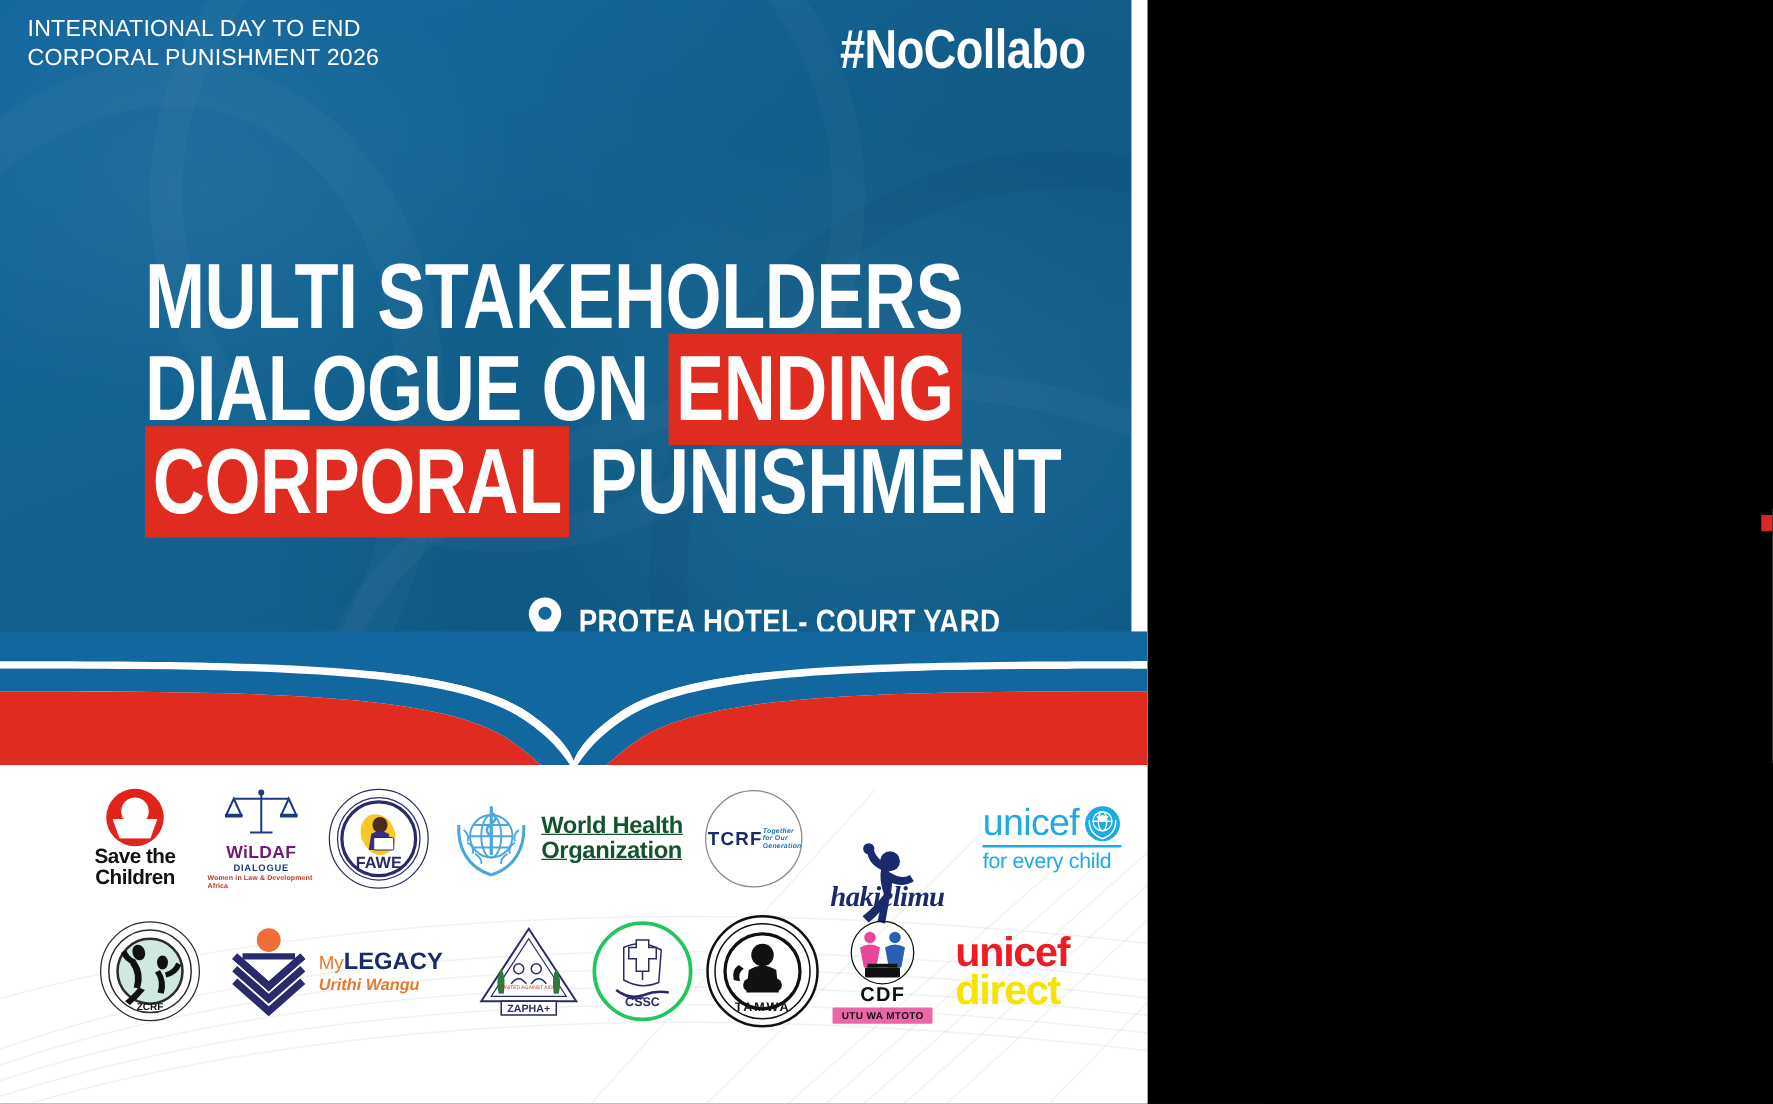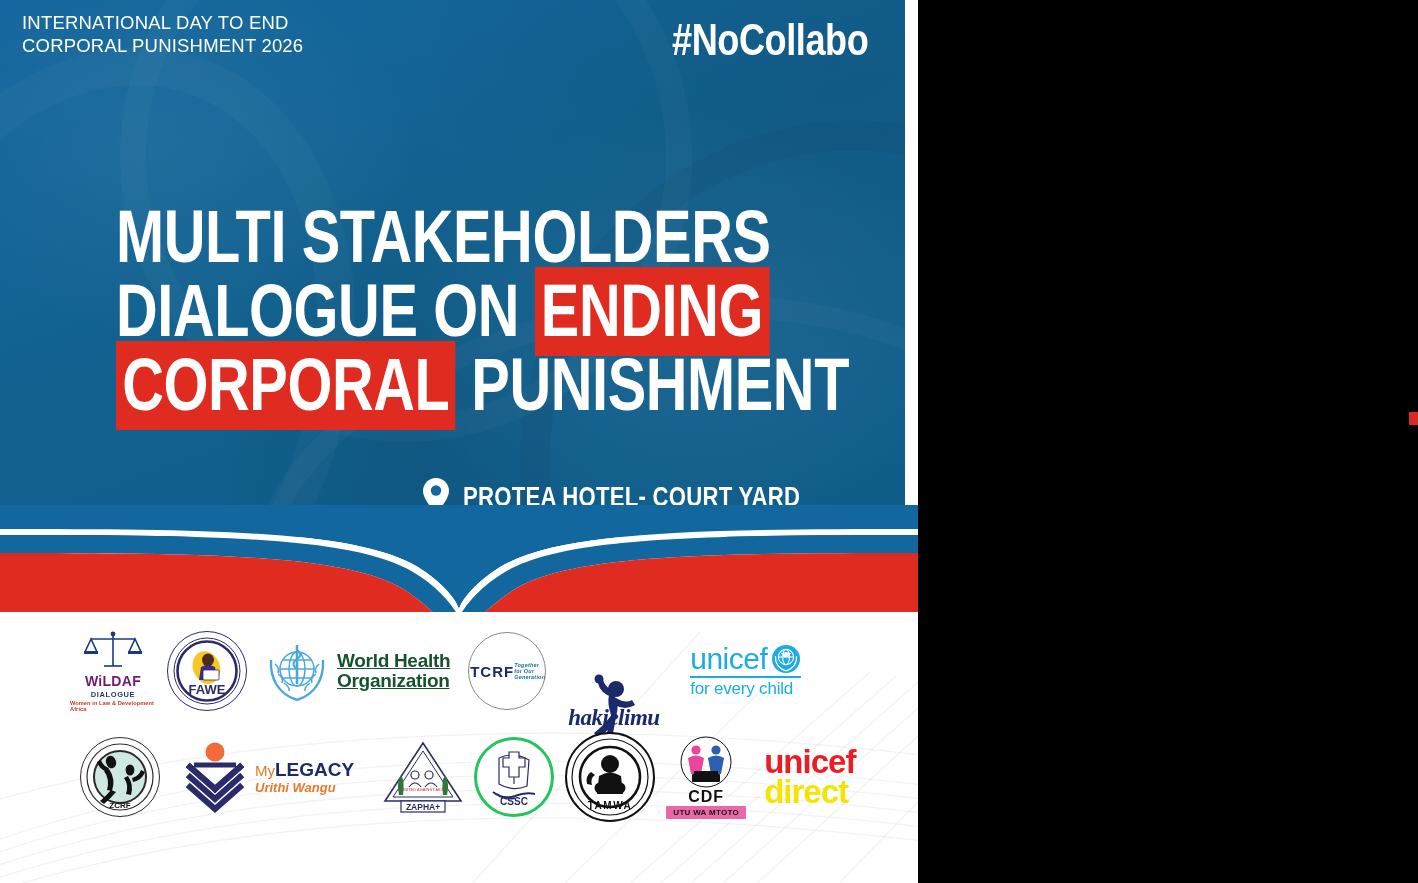--- a/index.html
+++ b/index.html
@@ -180,20 +180,25 @@
           <path d="M700,292 L918,96"></path>
           <path d="M730,296 L918,124"></path>
           <path d="M560,276 L800,40"></path>
           <path d="M470,274 L700,20"></path>
           <path d="M840,270 L918,190"></path>
         </g>
       </svg>
 
       <div class="logorow" style="left:60px;top:18px;gap:0;">
 
+        <div class="logo stc" style="width:96px;">
+          <div class="mark"></div>
+          <div class="t1">Save the</div>
+          <div class="t2">Children</div>
+        </div>
 
         <div class="logo wildaf" style="width:86px;margin-left:10px;">
           <svg width="62" height="42" viewBox="0 0 62 42">
             <g stroke="#1b3a80" stroke-width="1.6" fill="none">
               <line x1="31" y1="4" x2="31" y2="36"></line>
               <line x1="9" y1="9" x2="53" y2="9"></line>
               <path d="M9,9 L3,22 L15,22 Z"></path>
               <path d="M53,9 L47,22 L59,22 Z"></path>
               <line x1="22" y1="36" x2="40" y2="36"></line>
             </g>

